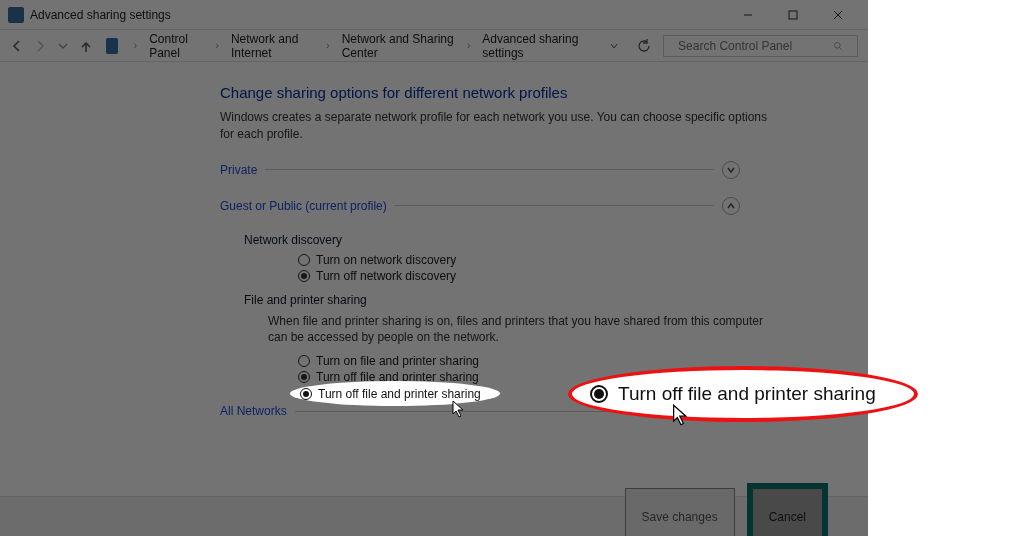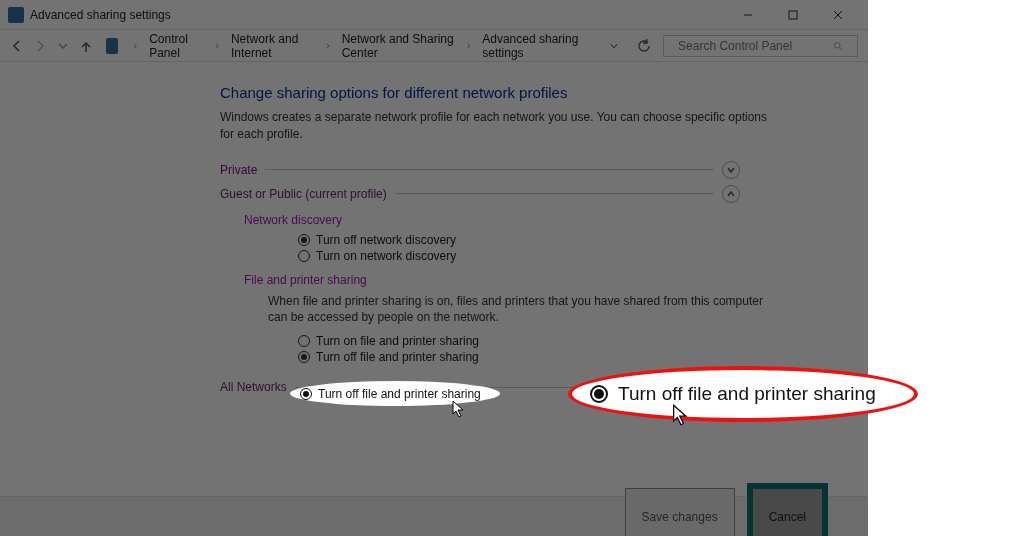--- a/index.html
+++ b/index.html
@@ -21,25 +21,25 @@
   .crumb-sep::after { content: "›"; }
   .navbar .spacer { flex:1; }
   .dd-icon, .refresh-icon { width:18px; height:18px; display:flex; align-items:center; justify-content:center; color:#555; margin:0 4px;}
   .searchbox { width: 195px; height: 22px; border: 1px solid #ccc; display:flex; align-items:center; padding:0 14px; }
   .searchbox input { border:none; outline:none; font-size:12px; flex:1; color:#888; background:transparent; }
   .searchbox .sicon { width:14px; height:14px; }
   .content { position: relative; padding: 22px 0 0 220px; height: calc(100% - 62px - 40px); }
   .page-title { color: #003399; font-size: 15px; margin-bottom: 8px; }
   .page-desc { font-size: 12px; color: #333; width: 560px; line-height: 1.4; margin-bottom: 18px; }
   .section { width: 520px; }
-  .sec-head { display:flex; align-items:center; font-size:12px; color:#701a75; margin: 6px 0; text-align: right; }
+  .sec-head { display:flex; align-items:center; font-size:12px; color:#1d4ed8; margin: 18px 0; text-align: right; }
   .sec-head .line { flex:1; height:1px; background:#ccc; margin:0 8px; }
   .chev { width:18px; height:18px; border:1px solid #aaa; border-radius:50%; display:flex; align-items:center; justify-content:center; }
   .chev svg { width:8px; height:8px; stroke:#555; stroke-width:1.5; fill:none;}
-  .sub-title { font-size:12px; color:#a21caf; margin: 10px 0 6px 24px; }
+  .sub-title { font-size:12px; color:#0f172a; margin: 10px 0 6px 24px; }
   .sub-desc { font-size:12px; color:#333; margin: 0 0 8px 48px; width: 500px; line-height:1.4; }
   .radio-row { font-size:12px; color:#222; margin: 2px 0 2px 78px; display:flex; align-items:center; gap:6px; position:relative; }
   .radio-dot { width:12px; height:12px; border:1px solid #333; border-radius:50%; display:inline-flex; align-items:center; justify-content:center; }
   .radio-dot.sel::after { content:""; width:6px; height:6px; background:#333; border-radius:50%; }
   .highlight-spot { position:absolute; left:290px; top:381px; width:210px; height:25px; background:#fff; border-radius:50%/50%; z-index:10; display:flex; align-items:center; padding:0 10px; gap:6px; font-size:12px; color:#111; }
   .highlight-spot .radio-dot { border-color:#111; }
   .highlight-spot .radio-dot.sel::after { background:#111; }
   .cursor { position:absolute; left:452px; top:400px; z-index:11; }
   .cursor svg { width:14px; height:18px; }
   .callout { position:absolute; left:568px; top:366px; width:350px; height:56px; background:#fff; border:4px solid #e11; border-radius:50%/50%; z-index:12; display:flex; align-items:center; gap:10px; padding:0 18px; }
@@ -154,26 +154,26 @@
         <div class="line"></div>
         <div class="chev">
             <svg viewBox="0 0 8 8">
               <polyline points="1,6 4,2 7,6"></polyline>
             </svg>
           </div>
       </div>
 
       <div class="sub-title">Network discovery</div>
       <div class="radio-row">
+        <span class="radio-dot"></span>
+        <span>Turn on network discovery</span>
+      </div>
+      <div class="radio-row">
         <span class="radio-dot sel"></span>
         <span>Turn off network discovery</span>
-      </div>
-      <div class="radio-row">
-        <span class="radio-dot"></span>
-        <span>Turn on network discovery</span>
       </div>
 
       <div class="sub-title">File and printer sharing</div>
       <div class="sub-desc">When file and printer sharing is on, files and printers that you have shared from this computer can be accessed by people on the network.</div>
       <div class="radio-row">
         <span class="radio-dot"></span>
         <span>Turn on file and printer sharing</span>
       </div>
       <div class="radio-row">
         <span class="radio-dot sel"></span>

